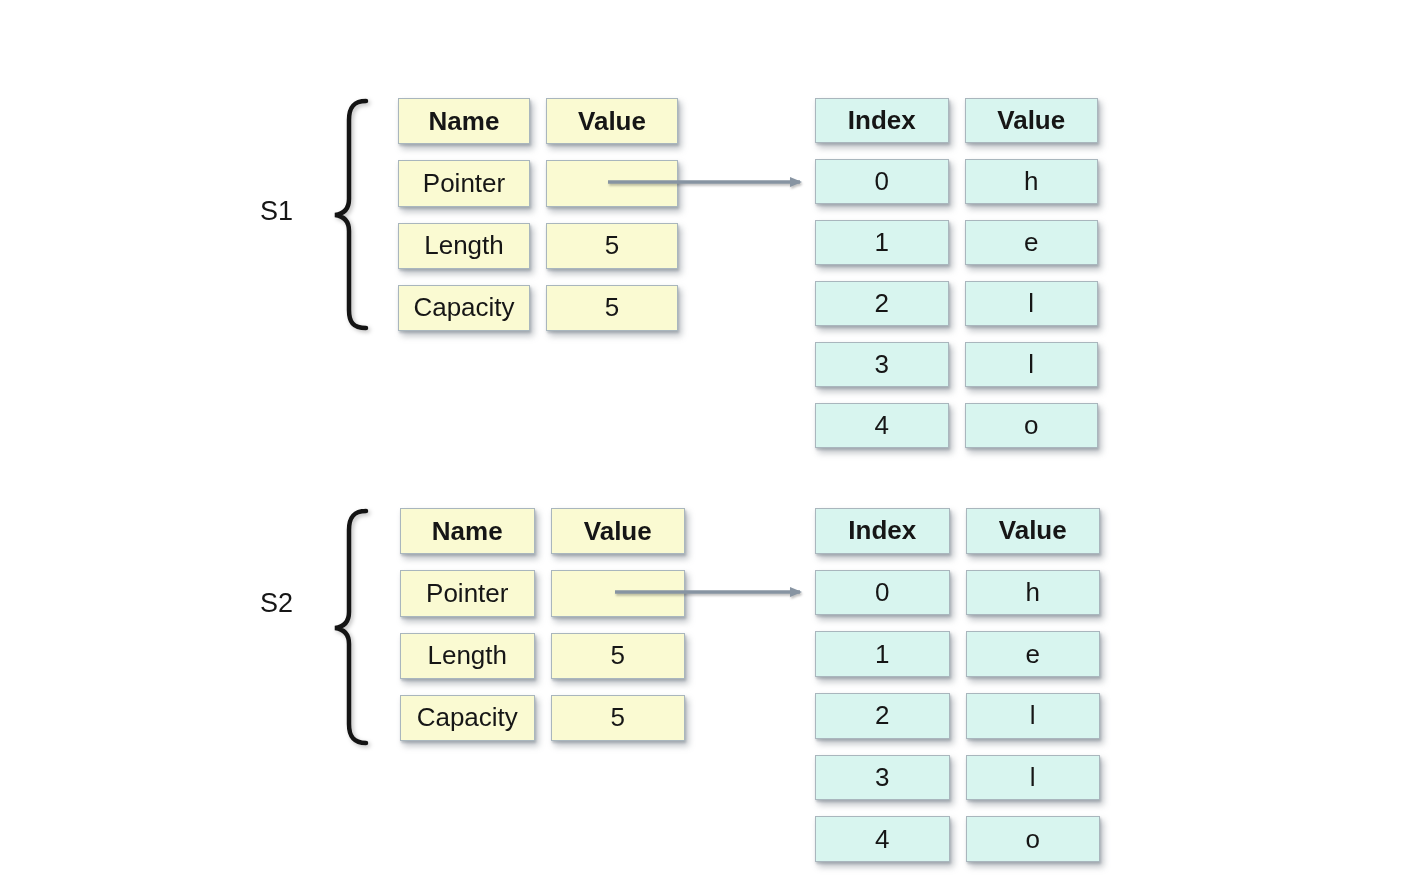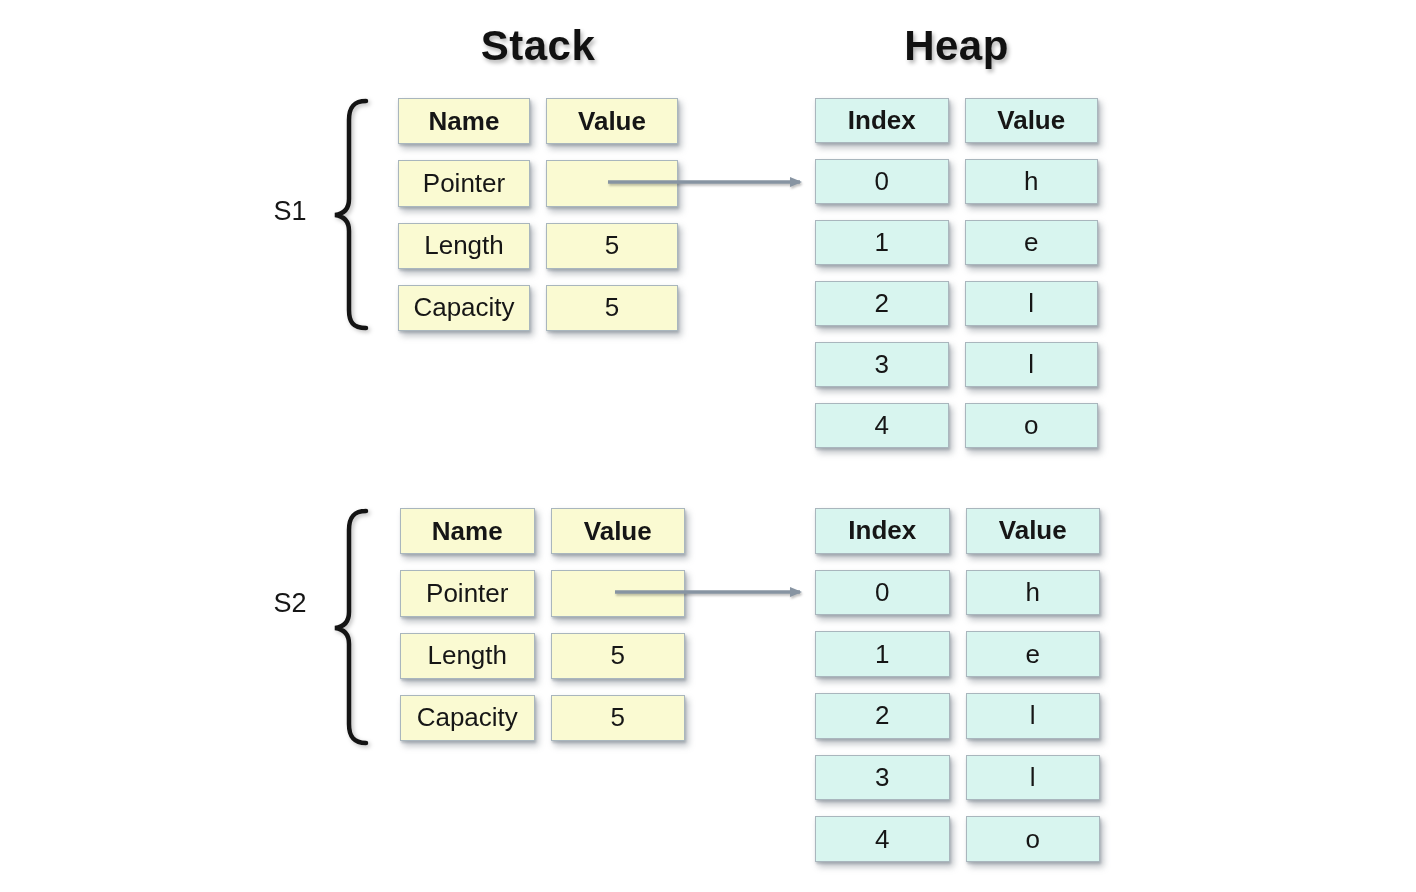--- a/index.html
+++ b/index.html
@@ -33,35 +33,32 @@
     font-size:26px;
     color:var(--text,#161616);
   }
   .stack-table .cell{background:var(--stack-cell-fill,#FAFAD2);}
   .heap-table .cell{background:var(--heap-cell-fill,#D8F5EF);text-align:right;}
   .cell.th{font-weight:bold;}
   .group-label{
     position:absolute;
     font-size:27px;
     color:#161616;
-    text-align:center;
     width:60px;
   }
   .overlay{
     position:absolute;left:0;top:0;width:1416px;height:892px;
     pointer-events:none;
   }
 </style>
 </head>
 <body>
 
 <div class="canvas">
 
-  <div class="section-title" style="left:398px;top:22px;width:280px;">Stack</div>
-  <div class="section-title" style="left:815px;top:22px;width:283px;">Heap</div>
 
   <div class="group-label" style="left:260px;top:196px;">S1</div>
 
   <div class="mem-table stack-table" style="left:398px;top:98px;width:280px;height:233px;grid-template-columns:1fr 1fr;grid-template-rows:repeat(4,1fr);">
     <div class="cell th">Name</div>
     <div class="cell th">Value</div>
     <div class="cell">Pointer</div>
     <div class="cell"></div>
     <div class="cell">Length</div>
     <div class="cell">5</div>

